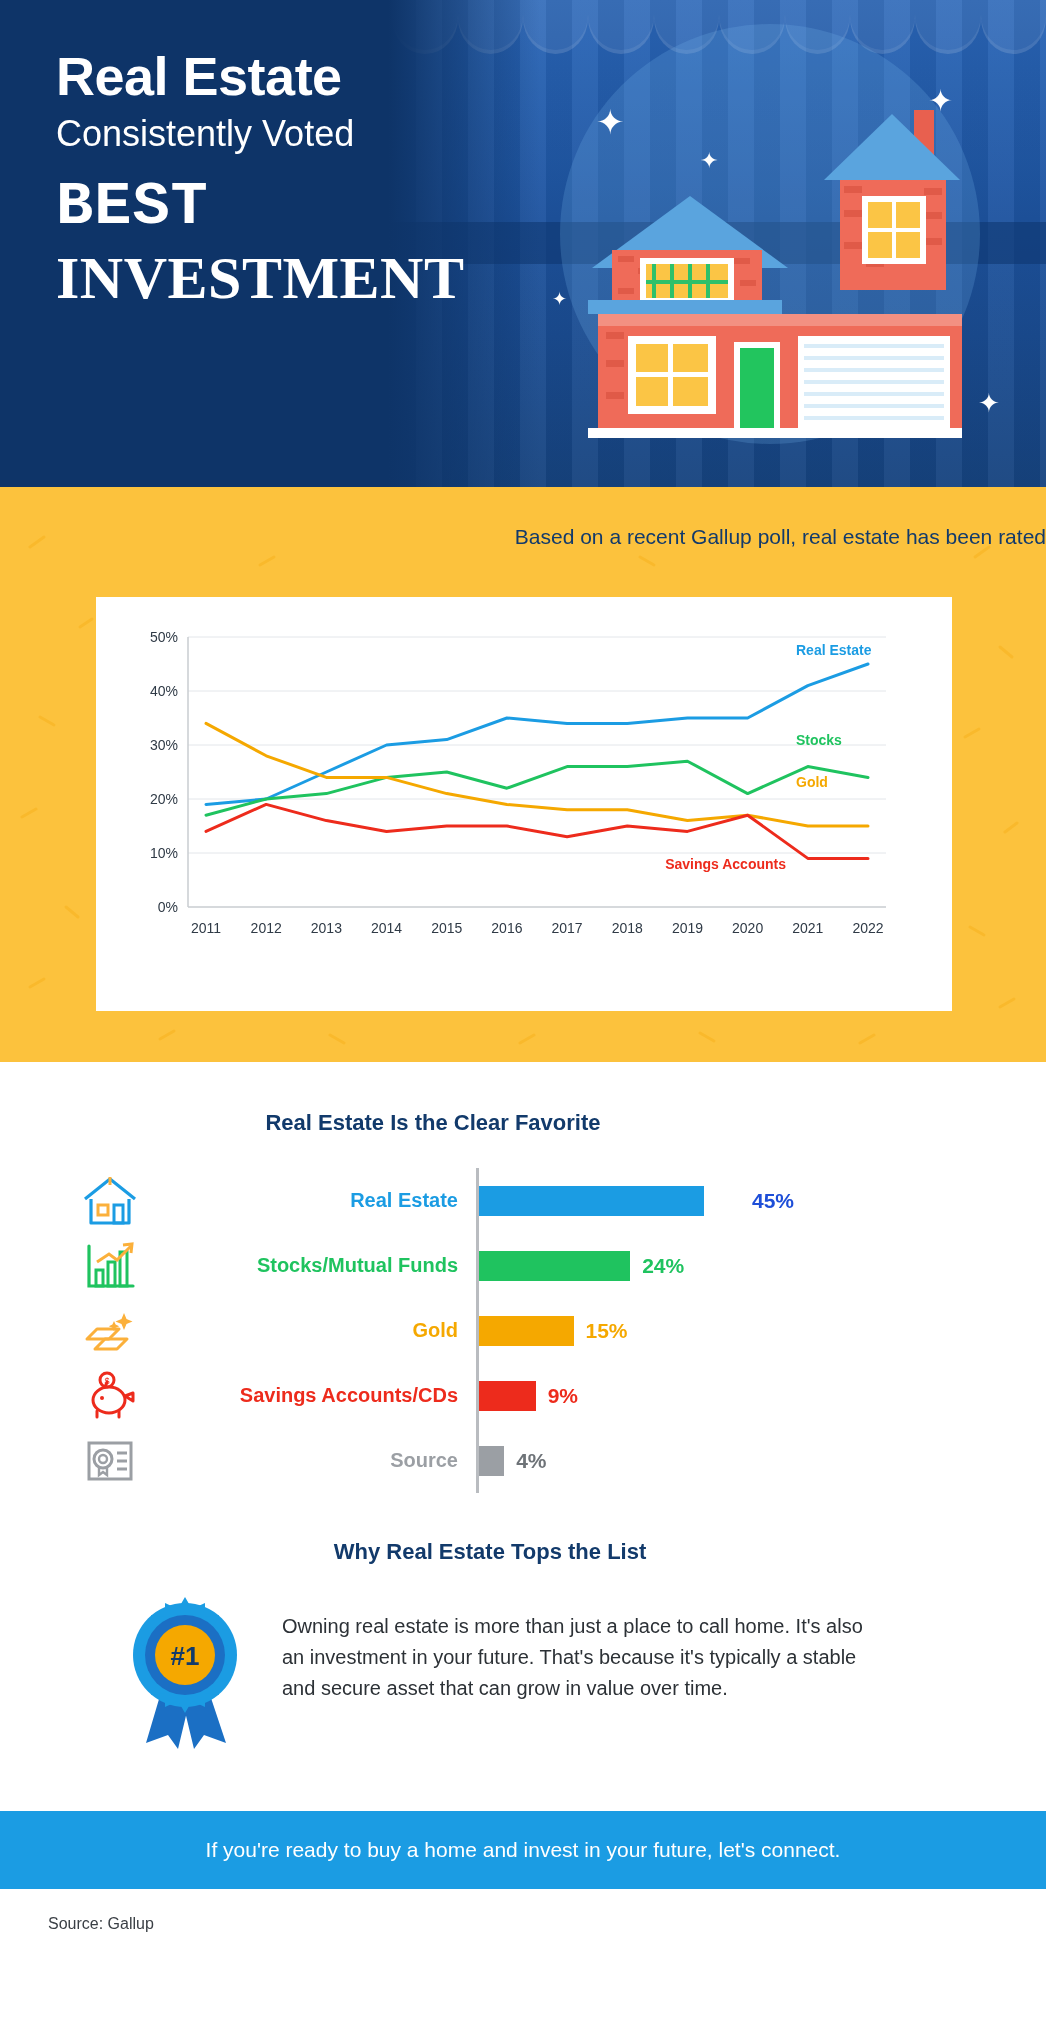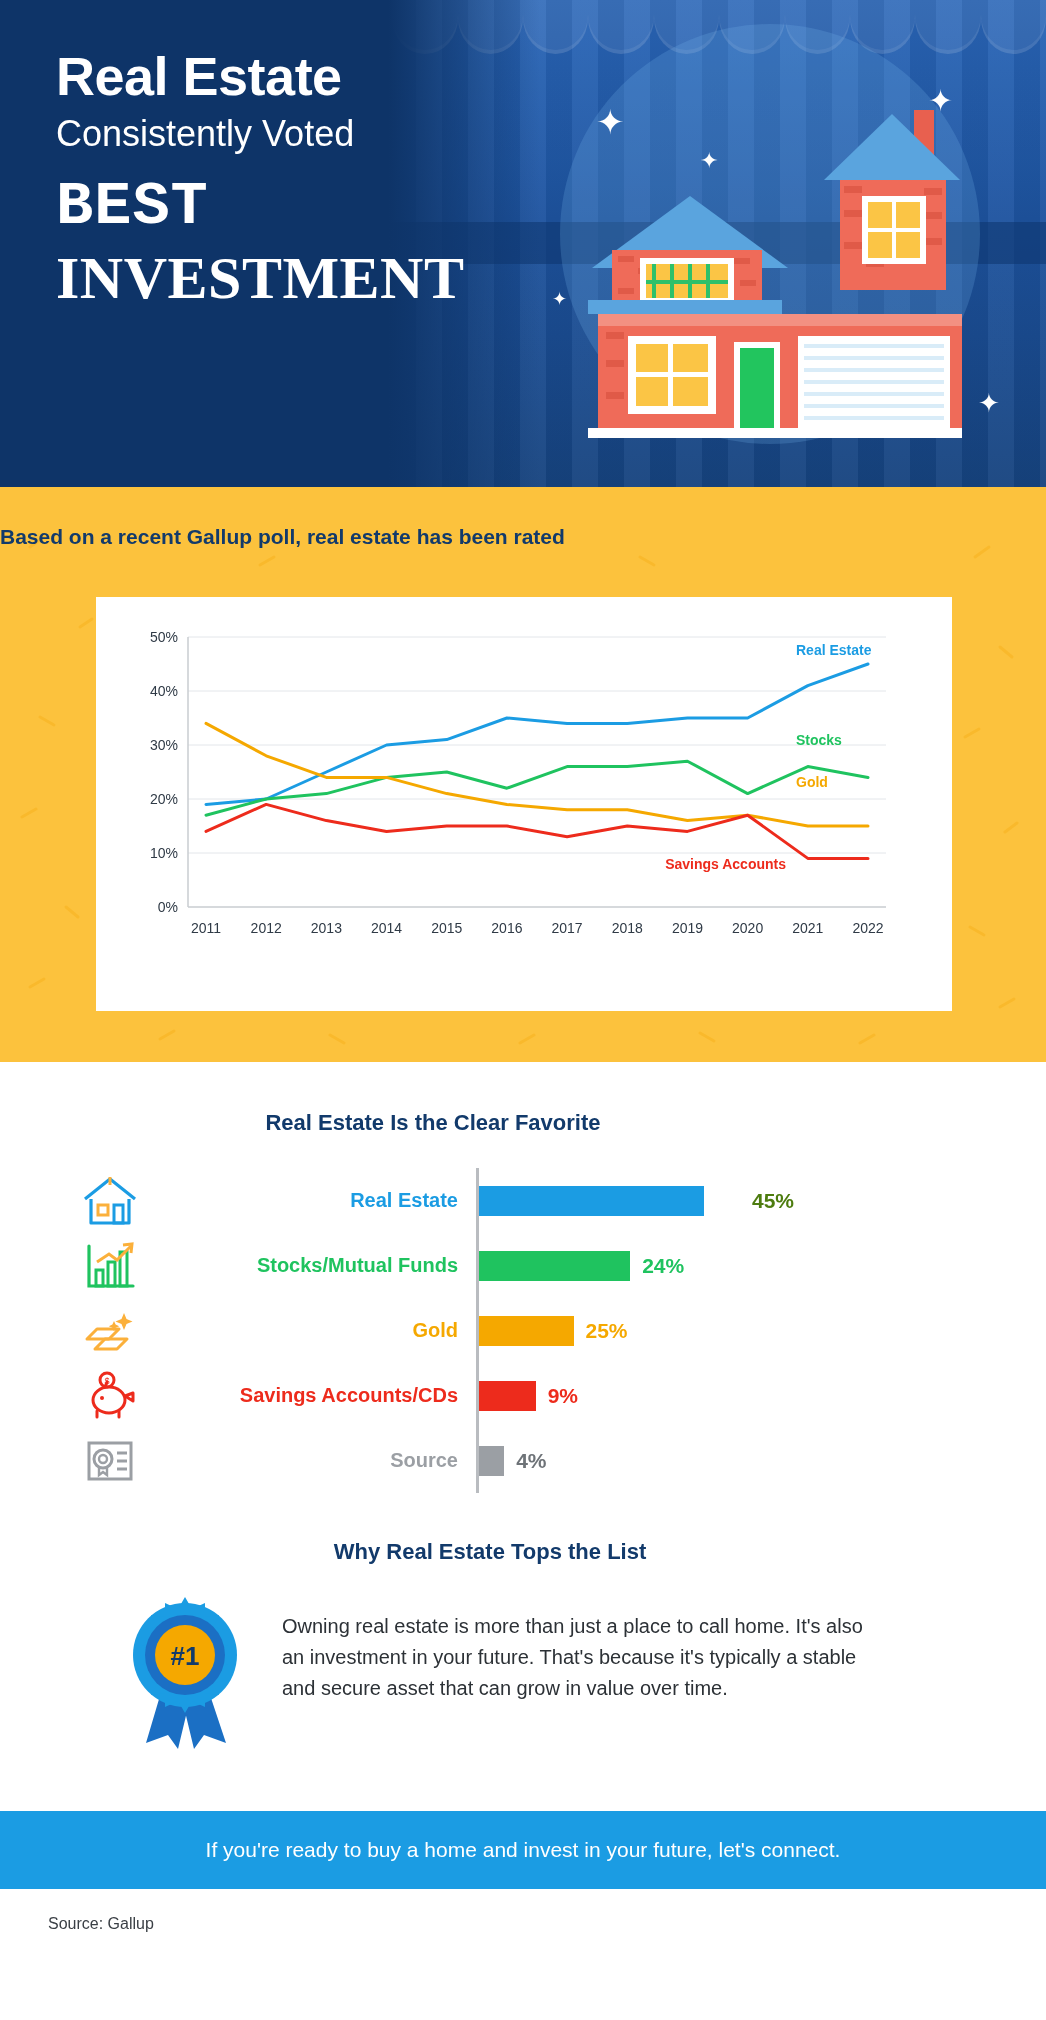--- a/index.html
+++ b/index.html
@@ -109,24 +109,24 @@
   .yellow {
     position: relative;
     width: 1046px;
     height: 575px;
     background: #fcc23d;
     overflow: hidden;
   }
   .yellow-specks { position: absolute; inset: 0; opacity: 0.55; }
   .yellow-title {
     position: relative;
-    text-align: left;
+    text-align: right;
     color: #123a6b;
     font-size: 21px;
-    font-weight: bold;
+    font-weight: normal;
     line-height: 1.35;
     padding-top: 36px;
   }
   .chart-card {
     position: absolute;
     left: 96px; top: 110px;
     width: 856px; height: 414px;
     background: #ffffff;
     z-index: 3;
   }
@@ -437,21 +437,21 @@
             <path d="M4 24 L29 4 L54 24" fill="none" stroke="#1b9ce3" stroke-width="3.2" stroke-linejoin="round"></path>
             <path d="M10 24 V48 H48 V24" fill="none" stroke="#1b9ce3" stroke-width="3.2" stroke-linejoin="round"></path>
             <rect x="17" y="30" width="10" height="10" fill="none" stroke="#fbb03b" stroke-width="3"></rect>
             <rect x="33" y="30" width="9" height="18" fill="none" stroke="#1b9ce3" stroke-width="3"></rect>
             <line x1="29" y1="2" x2="29" y2="10" stroke="#fbb03b" stroke-width="3"></line>
           </svg>
         </div>
         <div class="bar-label" style="color:#1b9ce3;">Real Estate</div>
         <div class="bar-track">
           <div class="bar-fill" style="width:90%; background:#1b9ce3;"></div>
-          <div class="bar-value" style="color:#4d7c0f;margin-left:36px;">45%</div>
+          <div class="bar-value" style="color:#1d4ed8;margin-left:36px;">45%</div>
         </div>
       </div>
 
       <div class="bar-row">
         <div class="bar-icon">
           <svg width="58" height="52" viewBox="0 0 58 52">
             <path d="M8 6 V46 H52" fill="none" stroke="#1fc35f" stroke-width="3.2" stroke-linecap="round"></path>
             <rect x="15" y="30" width="7" height="16" fill="none" stroke="#1fc35f" stroke-width="3"></rect>
             <rect x="27" y="22" width="7" height="24" fill="none" stroke="#1fc35f" stroke-width="3"></rect>
             <rect x="39" y="12" width="7" height="34" fill="none" stroke="#1fc35f" stroke-width="3"></rect>
@@ -471,21 +471,21 @@
           <svg width="58" height="52" viewBox="0 0 58 52">
             <path d="M6 34 L16 24 H38 L28 34 Z" fill="none" stroke="#fbb03b" stroke-width="3" stroke-linejoin="round"></path>
             <path d="M14 44 L24 34 H46 L36 44 Z" fill="none" stroke="#fbb03b" stroke-width="3" stroke-linejoin="round"></path>
             <path d="M43 8 l2.5 6 6 2.5 -6 2.5 -2.5 6 -2.5 -6 -6 -2.5 6 -2.5 Z" fill="#fbb03b"></path>
             <path d="M33 16 l1.6 3.6 3.6 1.6 -3.6 1.6 -1.6 3.6 -1.6 -3.6 -3.6 -1.6 3.6 -1.6 Z" fill="#fbb03b"></path>
           </svg>
         </div>
         <div class="bar-label" style="color:#f5a800;">Gold</div>
         <div class="bar-track">
           <div class="bar-fill" style="width:30%; background:#f5a800;"></div>
-          <div class="bar-value" style="color:#f5a800;">25%</div>
+          <div class="bar-value" style="color:#f5a800;">15%</div>
         </div>
       </div>
 
       <div class="bar-row">
         <div class="bar-icon">
           <svg width="58" height="52" viewBox="0 0 58 52">
             <path d="M12 30 a16 13 0 1 1 32 0 a16 13 0 0 1 -32 0 Z" fill="none" stroke="#ed2b1c" stroke-width="3"></path>
             <path d="M16 41 v6 M38 41 v6" stroke="#ed2b1c" stroke-width="3" stroke-linecap="round"></path>
             <path d="M44 26 l8 -3 v8 Z" fill="none" stroke="#ed2b1c" stroke-width="3" stroke-linejoin="round"></path>
             <path d="M24 17 l2 -5" stroke="#ed2b1c" stroke-width="3" stroke-linecap="round"></path>

